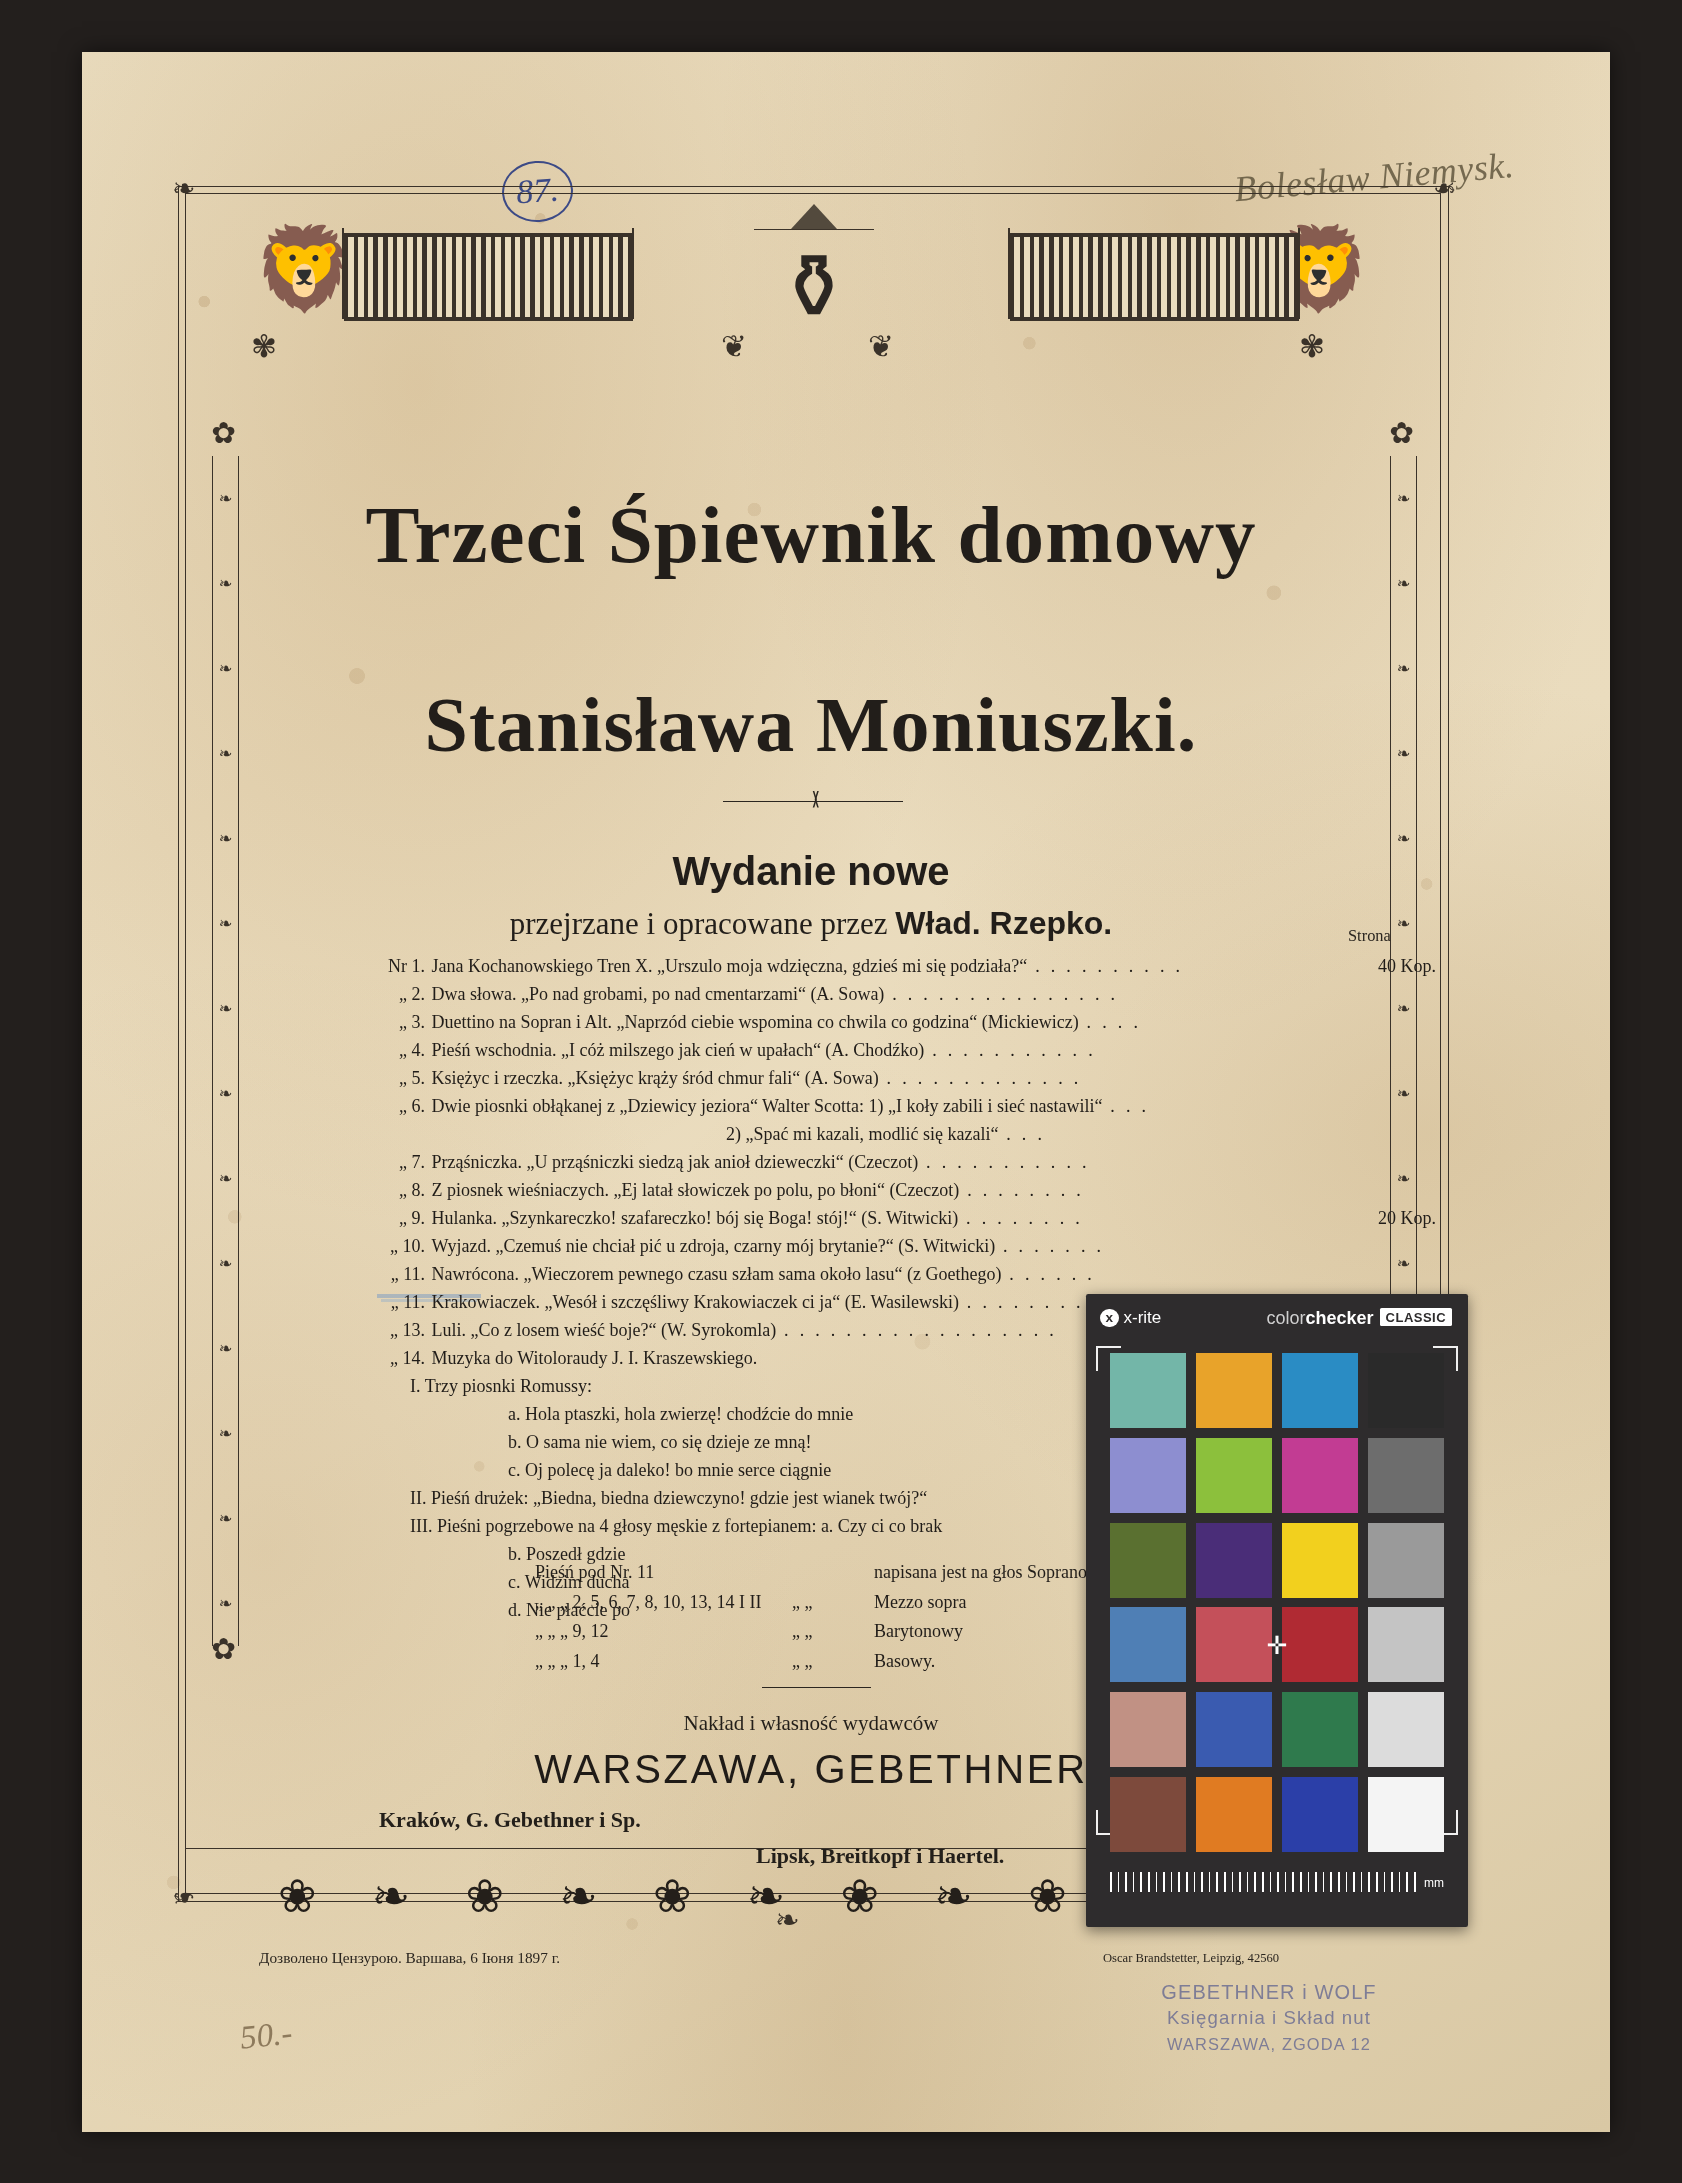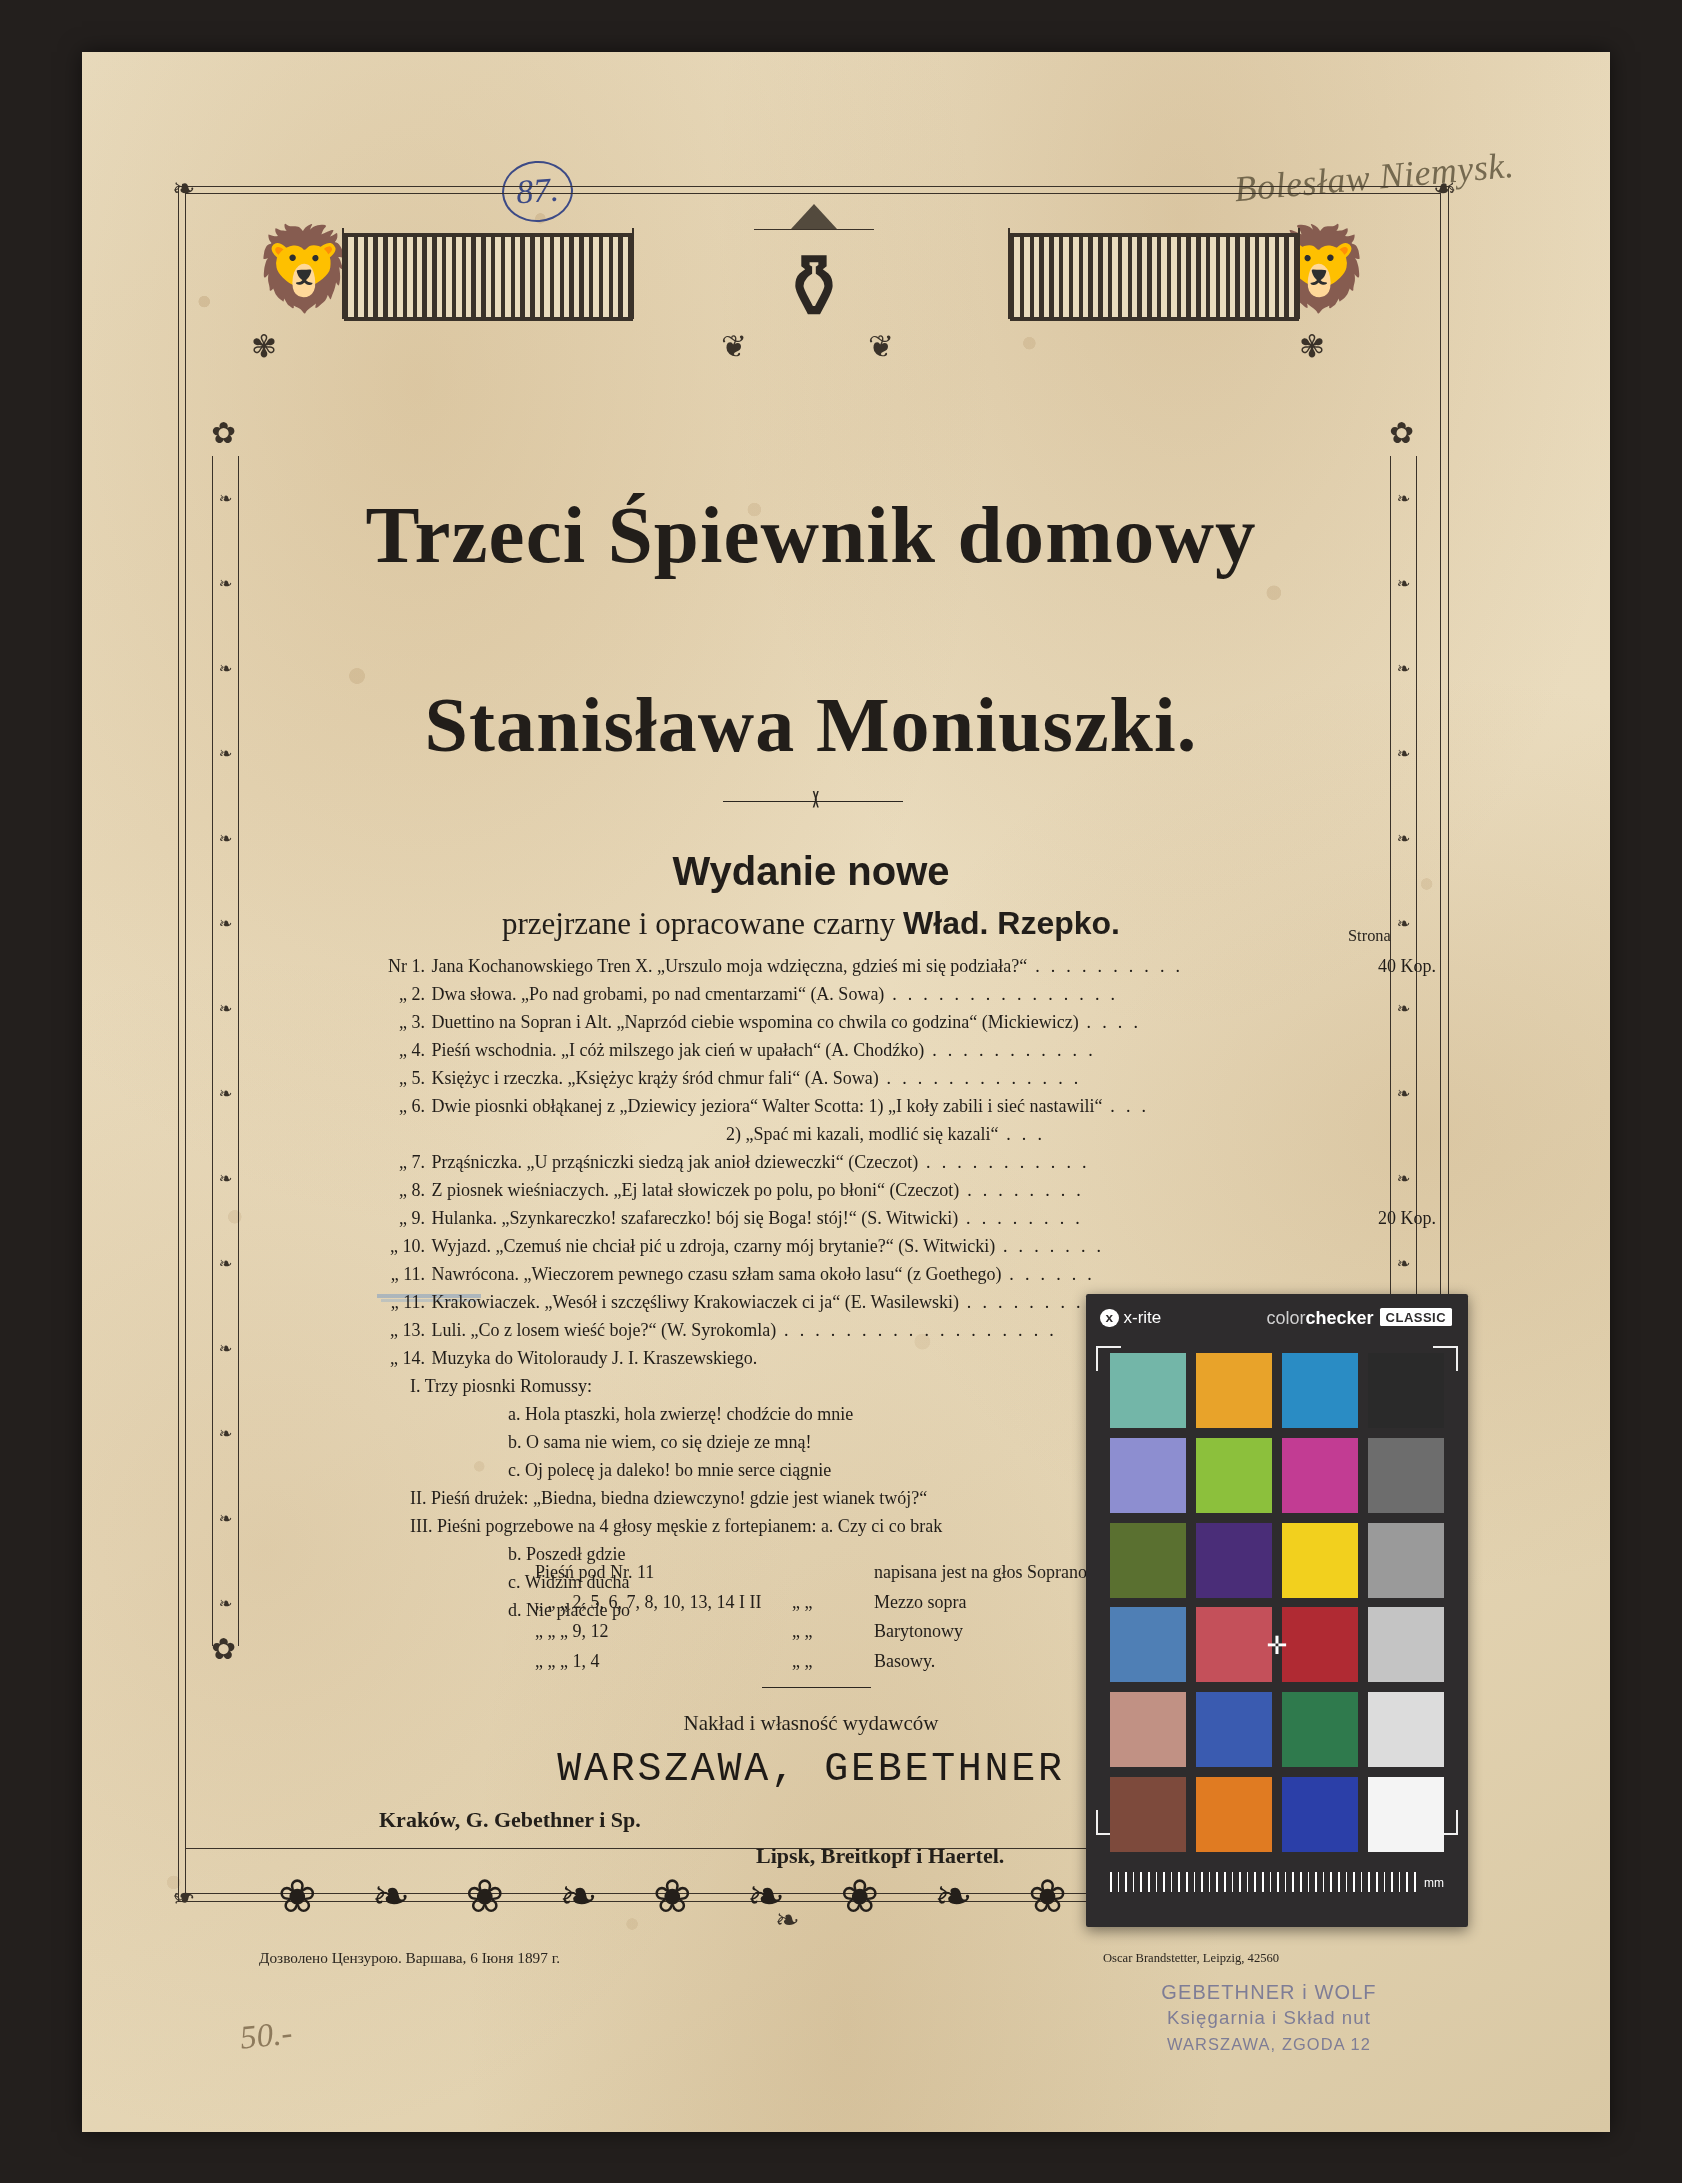--- a/index.html
+++ b/index.html
@@ -275,21 +275,21 @@
   .imprint-sub {
     position: absolute; left: 104px; top: 1659px;
     width: 1250px; text-align: center;
     font-size: 21px; color: #231f1a;
   }
   .publisher {
     position: absolute; left: 104px; top: 1695px;
     width: 1250px; text-align: center;
     font-size: 40px; letter-spacing: 2.7px;
     color: #1f1b17;
-    font-family: Liberation Mono, monospace;
+    font-family: Liberation Sans, sans-serif;
   }
   .pub-left {
     position: absolute; left: 297px; top: 1755px;
     font-size: 22px; color: #231f1a; font-weight: bold;
   }
   .pub-right {
     position: absolute; left: 674px; top: 1771px;
     font-size: 22px; color: #231f1a; font-weight: bold; margin-top: 20px;
   }
 
@@ -556,21 +556,21 @@
   <div class="rail-cap" style="left:1295px; top:367px;">✿</div>
   <div class="rail-cap" style="left:117px; top:1583px;">✿</div>
   <div class="rail-cap" style="left:1295px; top:1583px;">✿</div>
 
   <div class="title1">Trzeci Śpiewnik domowy</div>
   <div class="title2">Stanisława Moniuszki.</div>
   <div class="title-rule"></div>
 
   <div class="subtitle1">Wydanie nowe</div>
   <div class="subtitle2">
-    <span>przejrzane i opracowane czarny </span><b>Wład. Rzepko.</b>
+    <span>przejrzane i opracowane przez </span><b>Wład. Rzepko.</b>
   </div>
 
   <div class="strona">Strona</div>
 
   <div class="pencil-line"></div>
   <div class="pencil-line2"></div>
 
   <div id="contents">
       <div class="c-row"><span class="c-nr">Nr 1.</span><span>Jana Kochanowskiego Tren X. „Urszulo moja wdzięczna, gdzieś mi się podziała?“</span><span class="c-dots"> . . . . . . . . . .</span><span class="c-price">40 Kop.</span></div>
       <div class="c-row"><span class="c-nr">„ 2.</span><span>Dwa słowa.  „Po nad grobami, po nad cmentarzami“ (A. Sowa)</span><span class="c-dots"> . . . . . . . . . . . . . . .</span><span class="c-price"></span></div>

